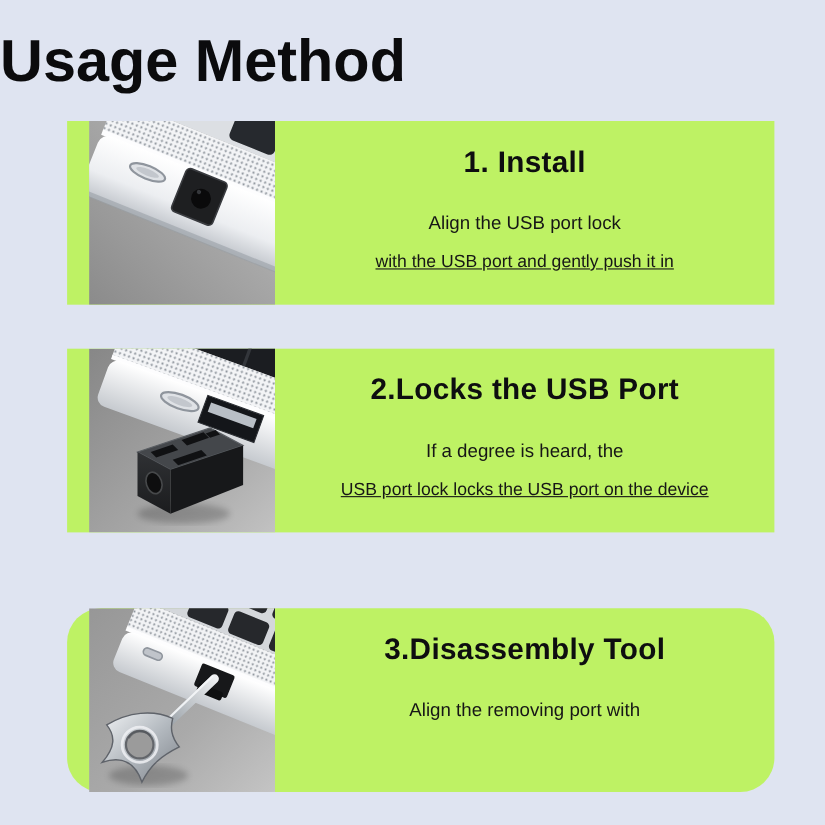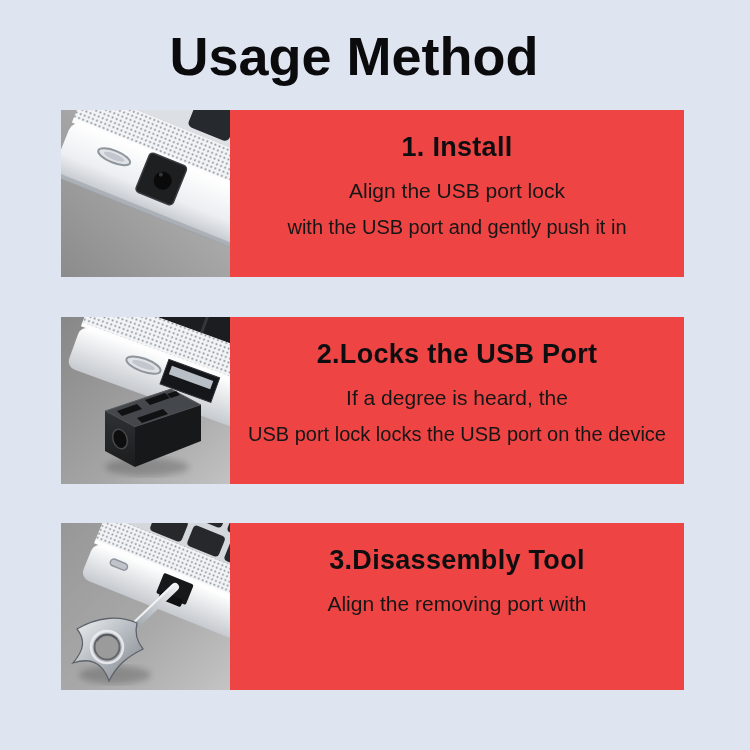--- a/index.html
+++ b/index.html
@@ -6,56 +6,57 @@
   body {
     width: 750px; height: 750px;
     background: #dfe4f1;
     position: relative;
     overflow: hidden;
     font-family: "Liberation Sans", sans-serif;
   }
   .page-title {
     position: absolute;
     top: 28px; left: 0; width: 708px;
-    text-align: center;
+    text-align: left;
     font-size: 54px; font-weight: 900;
     line-height: 56px;
     color: #0b0b0d;
     letter-spacing: 0px;
   }
   .step-panel {
     position: absolute;
     left: 61px; width: 623px; height: 167px;
-    background: #ef4444;
+    background: #bef264;
     display: flex;
+    padding-left: 20px;
   }
   .step-panel.p1 { top: 110px; }
   .step-panel.p2 { top: 317px; justify-content: space-between; }
-  .step-panel.p3 { top: 523px; }
+  .step-panel.p3 { top: 553px; border-radius: 31px; }
   .step-photo {
     width: 169px; height: 167px;
     flex: 0 0 169px;
   }
   .step-photo svg { display: block; width: 169px; height: 167px; }
   .step-text {
     flex: 1;
     display: flex; flex-direction: column;
     align-items: center; text-align: center;
     padding-top: 21px;
     color: #161616;
   }
   .step-heading {
     font-size: 27px; font-weight: 700;
     line-height: 33px;
     color: #0e0e10;
     letter-spacing: 0.3px;
     white-space: nowrap;
   }
-  .step-line1 { margin-top: 16px; font-size: 21px; line-height: 22px; white-space: nowrap; }
-  .step-line2 { margin-top: 14px; font-size: 20px; line-height: 22px; white-space: nowrap; }
+  .step-line1 { margin-top: 28px; font-size: 17px; line-height: 22px; white-space: nowrap; }
+  .step-line2 { margin-top: 14px; font-size: 16px; line-height: 22px; white-space: nowrap; text-decoration: underline; }
 </style>
 </head>
 <body>
 
 <div class="page-title">Usage Method</div>
 
 <div class="step-panel p1">
   <div class="step-photo" aria-label="usb-port-lock-installed-in-laptop-usb-port">
     <svg viewBox="0 0 169 167">
       <defs>

